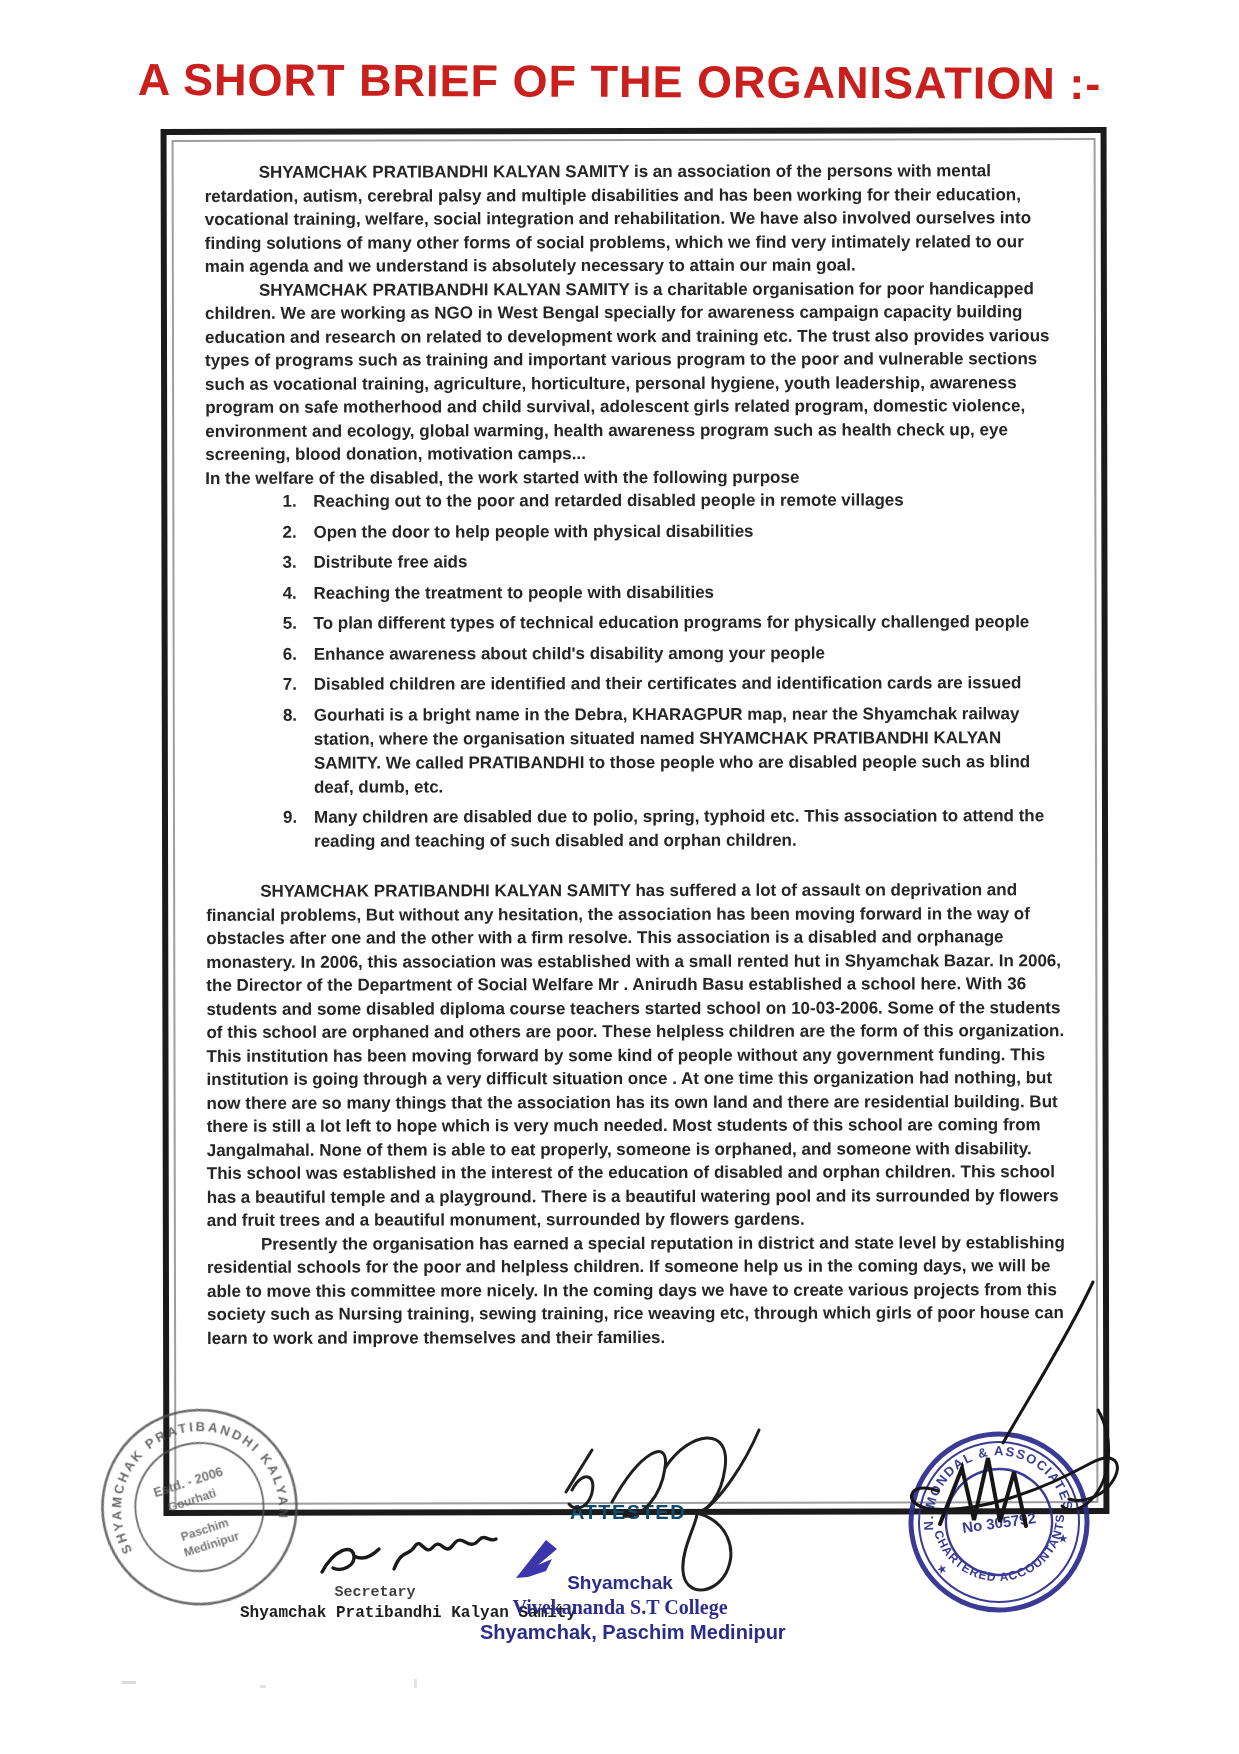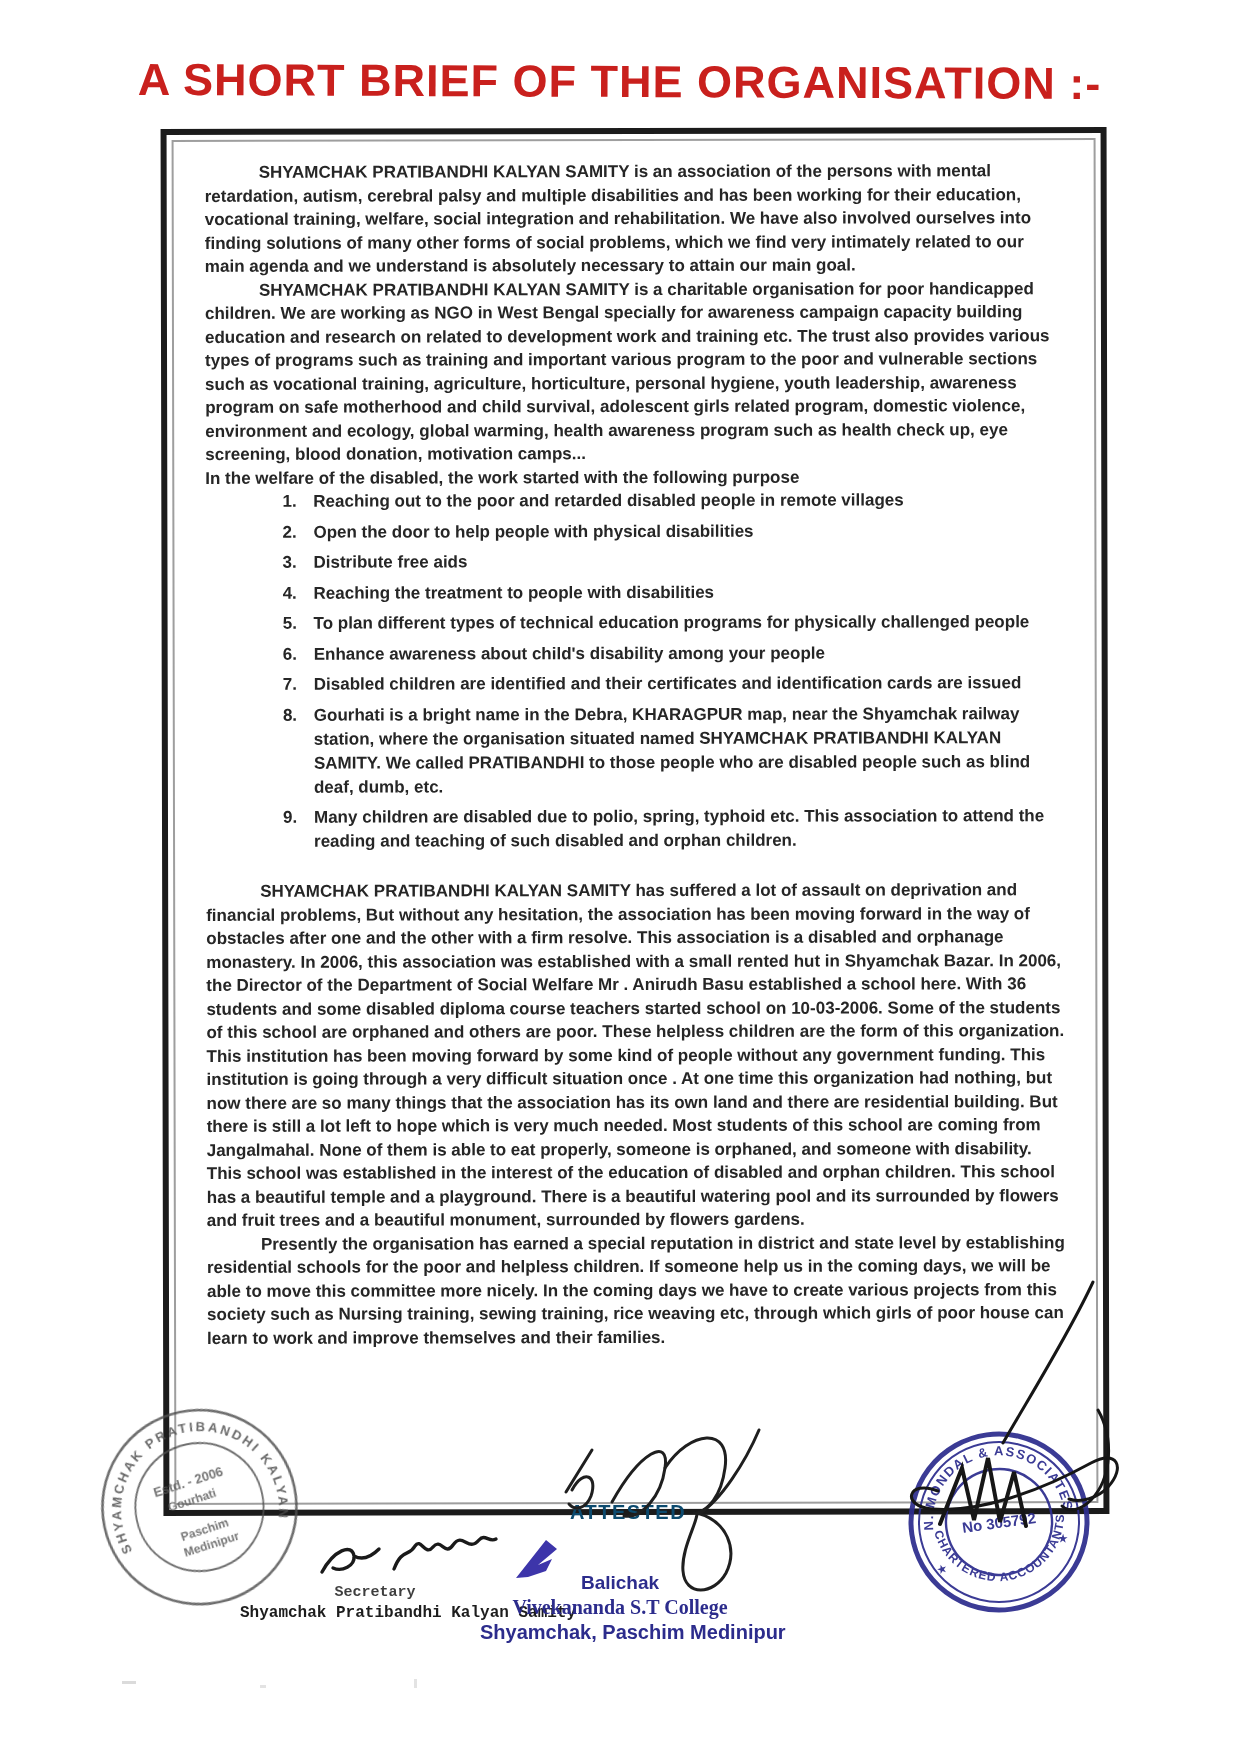--- a/index.html
+++ b/index.html
@@ -143,21 +143,21 @@
   </svg>
 
   <div class="attested">ATTESTED</div>
 
   <div class="sec-block">
     <div class="sec-role">Secretary</div>
     <div class="sec-org">Shyamchak Pratibandhi Kalyan Samity</div>
   </div>
 
   <div class="prin-block">
-    <div class="prin-role">Balichak</div>
+    <div class="prin-role">Shyamchak</div>
     <div class="prin-college">Vivekananda S.T College</div>
     <div class="prin-loc">Shyamchak, Paschim Medinipur</div>
   </div>
 
   <div class="artifact" style="left:122px;top:1681px;width:14px;height:3px;opacity:.5;"></div>
   <div class="artifact" style="left:260px;top:1685px;width:6px;height:3px;opacity:.4;"></div>
   <div class="artifact" style="left:414px;top:1679px;width:3px;height:9px;opacity:.4;"></div>
 
 </div>
 

